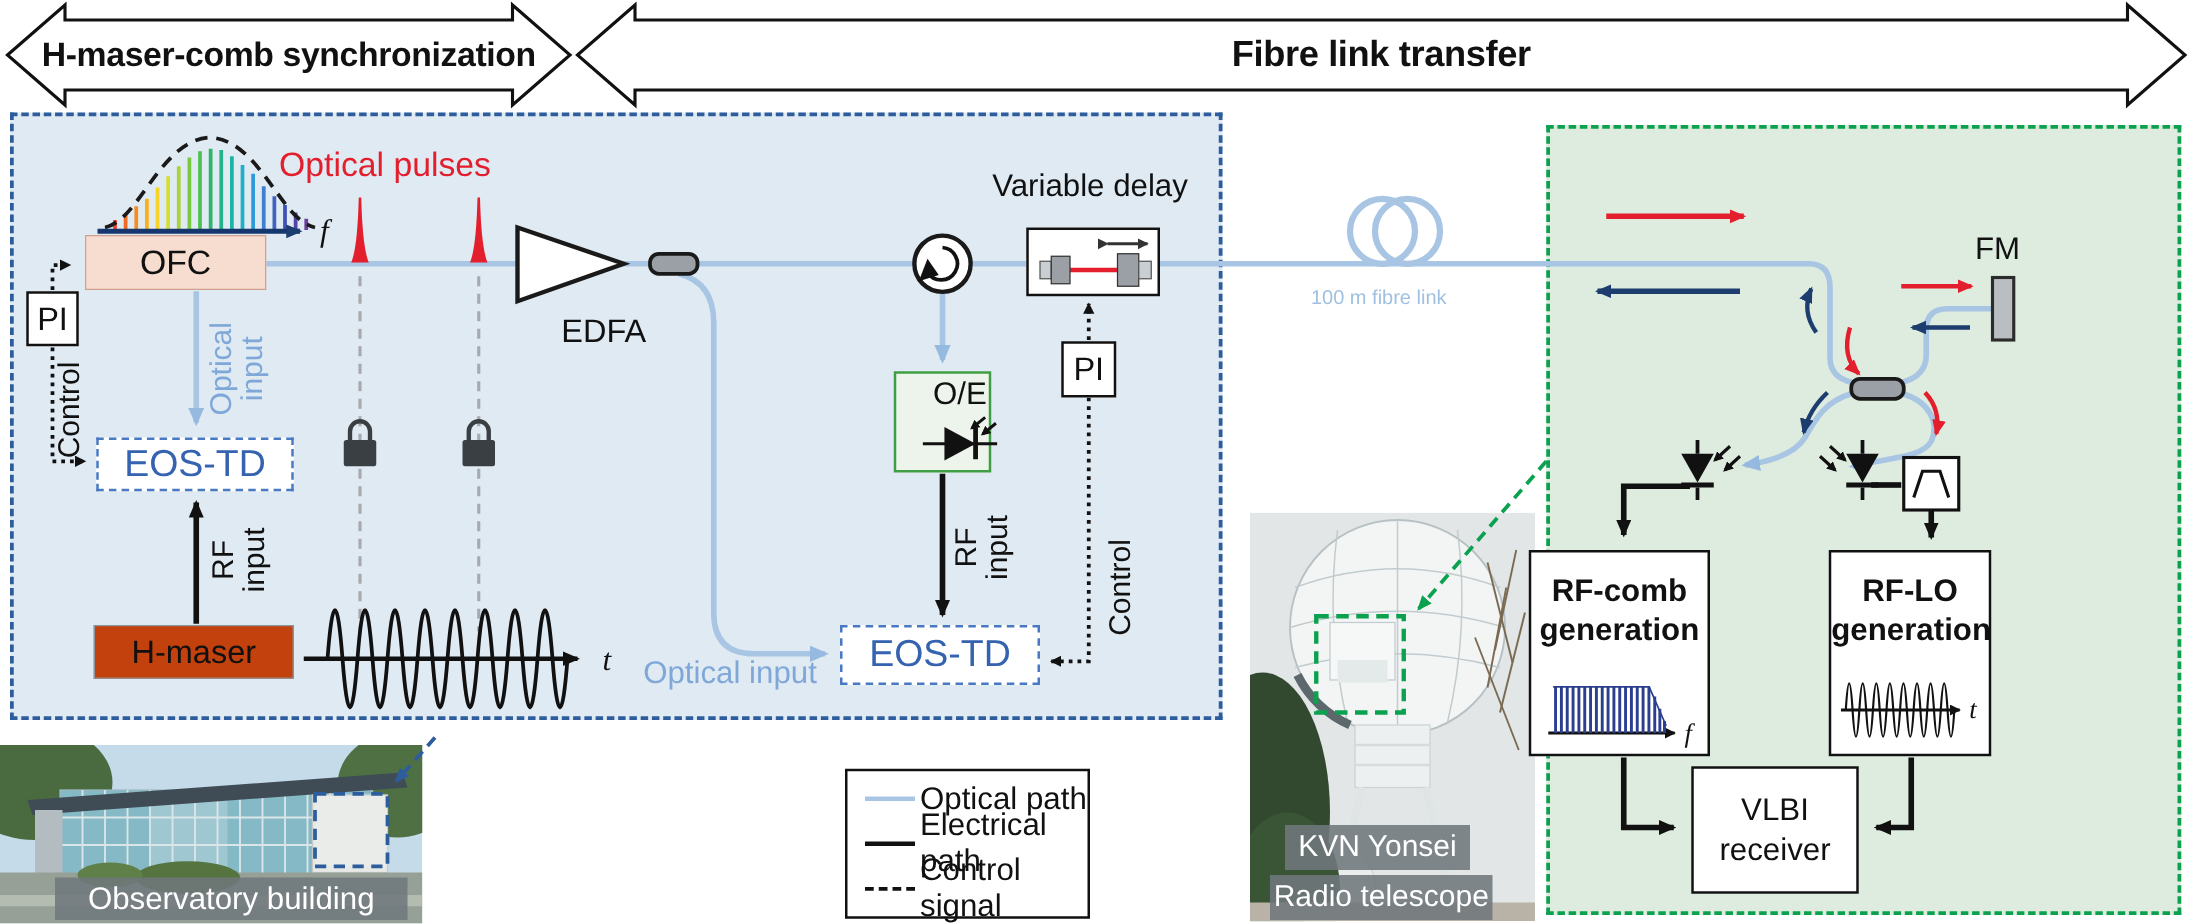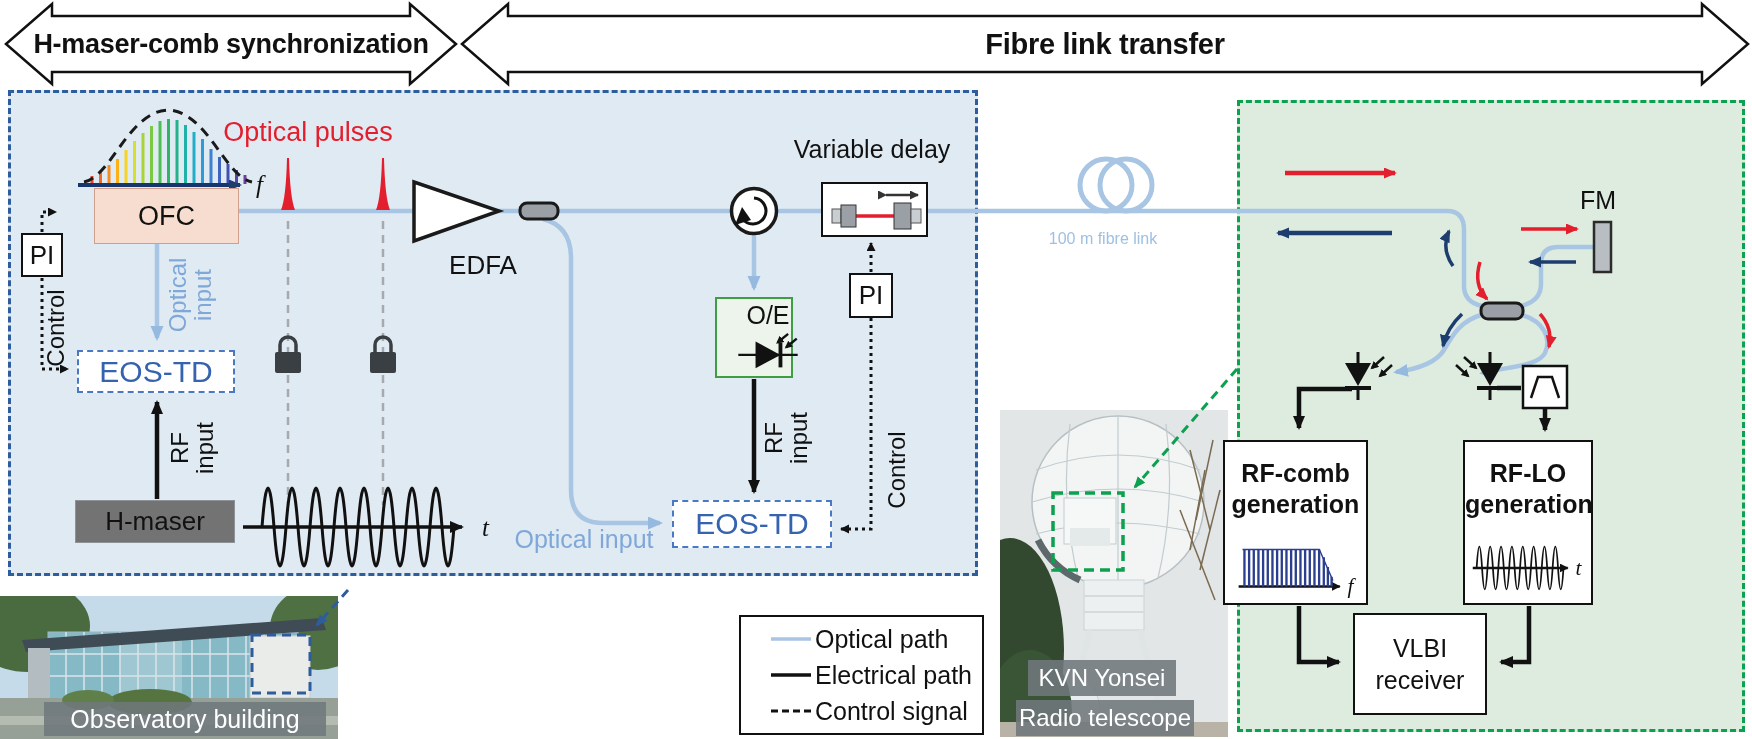--- a/index.html
+++ b/index.html
@@ -283,33 +283,33 @@
     <rect x="1053" y="493" width="70" height="77" fill="none" stroke="#0ba14f" stroke-width="3.5" stroke-dasharray="10 6"></rect>
   </svg>
 
   <div class="bannertxt" style="left:6px;top:3px;width:450px;height:82px;">
     <span>H-maser-comb synchronization</span>
   </div>
   <div class="bannertxt" style="left:462px;top:3px;width:1286px;height:82px;font-size:29px;">
     <span>Fibre link transfer</span>
   </div>
 
-  <div class="box" style="left:68px;top:188px;width:145px;height:56px;background:#f7dcd0;border:1.5px solid #cfa08e;font-size:27px;margin-left:26px;">
+  <div class="box" style="left:68px;top:188px;width:145px;height:44px;background:#f7dcd0;border:1.5px solid #cfa08e;font-size:27px;">
     <span>OFC</span>
   </div>
 
   <div class="box" style="left:21px;top:233px;width:42px;height:44px;border:2.5px solid #111;font-size:26px;">
     <span>PI</span>
   </div>
 
   <div class="box dashblue" style="left:77px;top:350px;width:158px;height:43px;">
     <span>EOS-TD</span>
   </div>
 
-  <div class="box" style="left:75px;top:500px;width:160px;height:43px;background:#737373;border:1.5px solid #8d9399;font-size:26px;">
+  <div class="box" style="left:75px;top:500px;width:160px;height:43px;background:#c2410c;border:1.5px solid #8d9399;font-size:26px;">
     <span>H-maser</span>
   </div>
 
   <div class="box" style="left:715px;top:297px;width:78px;height:81px;background:#edf4ec;border:2.5px solid #3f9e44;flex-direction:column;justify-content:flex-start;padding-left:28px;">
     <span style="font-size:25px;margin-top:2px;">O/E</span>
     <svg width="74" height="48" viewBox="0 0 74 48">
       <line x1="6" y1="26" x2="68" y2="26" stroke="#111" stroke-width="2.5"></line>
       <polygon points="24,12 24,40 50,26" fill="#111"></polygon>
       <line x1="50" y1="13" x2="50" y2="39" stroke="#111" stroke-width="4"></line>
       <path d="M58 4 L47 13" stroke="#111" stroke-width="2.5" marker-end="url(#ar-tiny)"></path>
@@ -362,21 +362,21 @@
     </svg>
   </div>
 
   <div class="box" style="left:1353px;top:613px;width:134px;height:102px;border:2.5px solid #111;font-size:25px;text-align:center;line-height:1.3;">
     <div>
       <span>VLBI</span><br>
       <span>receiver</span>
     </div>
   </div>
 
-  <div class="box" style="left:739px;top:615px;width:245px;height:120px;border:2.5px solid #111;flex-direction:column;justify-content:center;align-items:flex-start;padding-left:28px;">
+  <div class="box" style="left:676px;top:615px;width:196px;height:120px;border:2.5px solid #111;flex-direction:column;justify-content:center;align-items:flex-start;padding-left:12px;">
     <div class="legend-row">
       <svg width="46" height="10">
           <line x1="2" y1="5" x2="42" y2="5" stroke="#a9c5e4" stroke-width="3.5"></line>
         </svg>
       <span>Optical path</span>
     </div>
     <div class="legend-row">
       <svg width="46" height="10">
           <line x1="2" y1="5" x2="42" y2="5" stroke="#111" stroke-width="3.5"></line>
         </svg>

